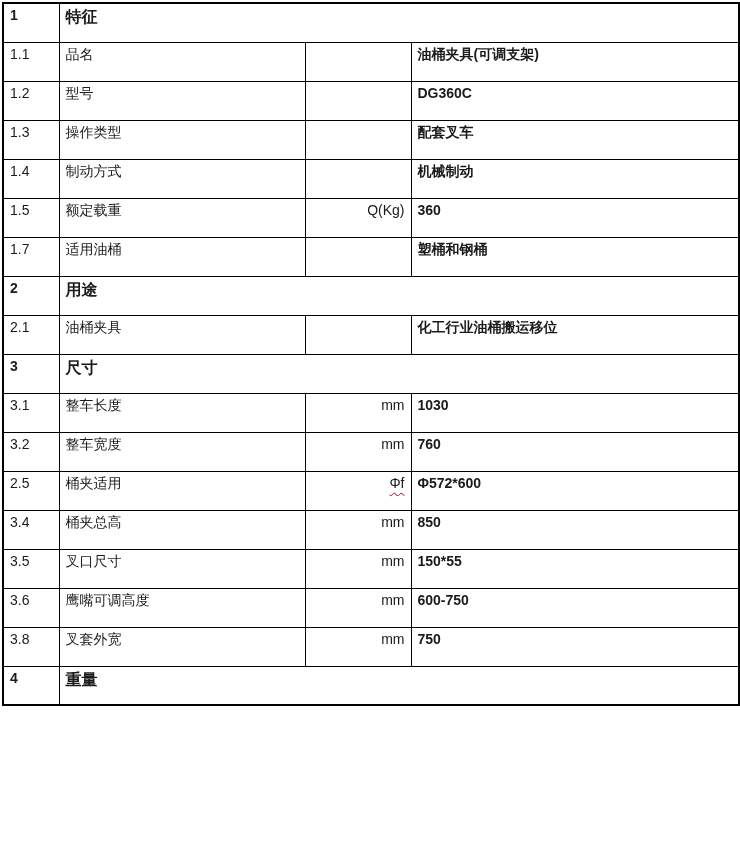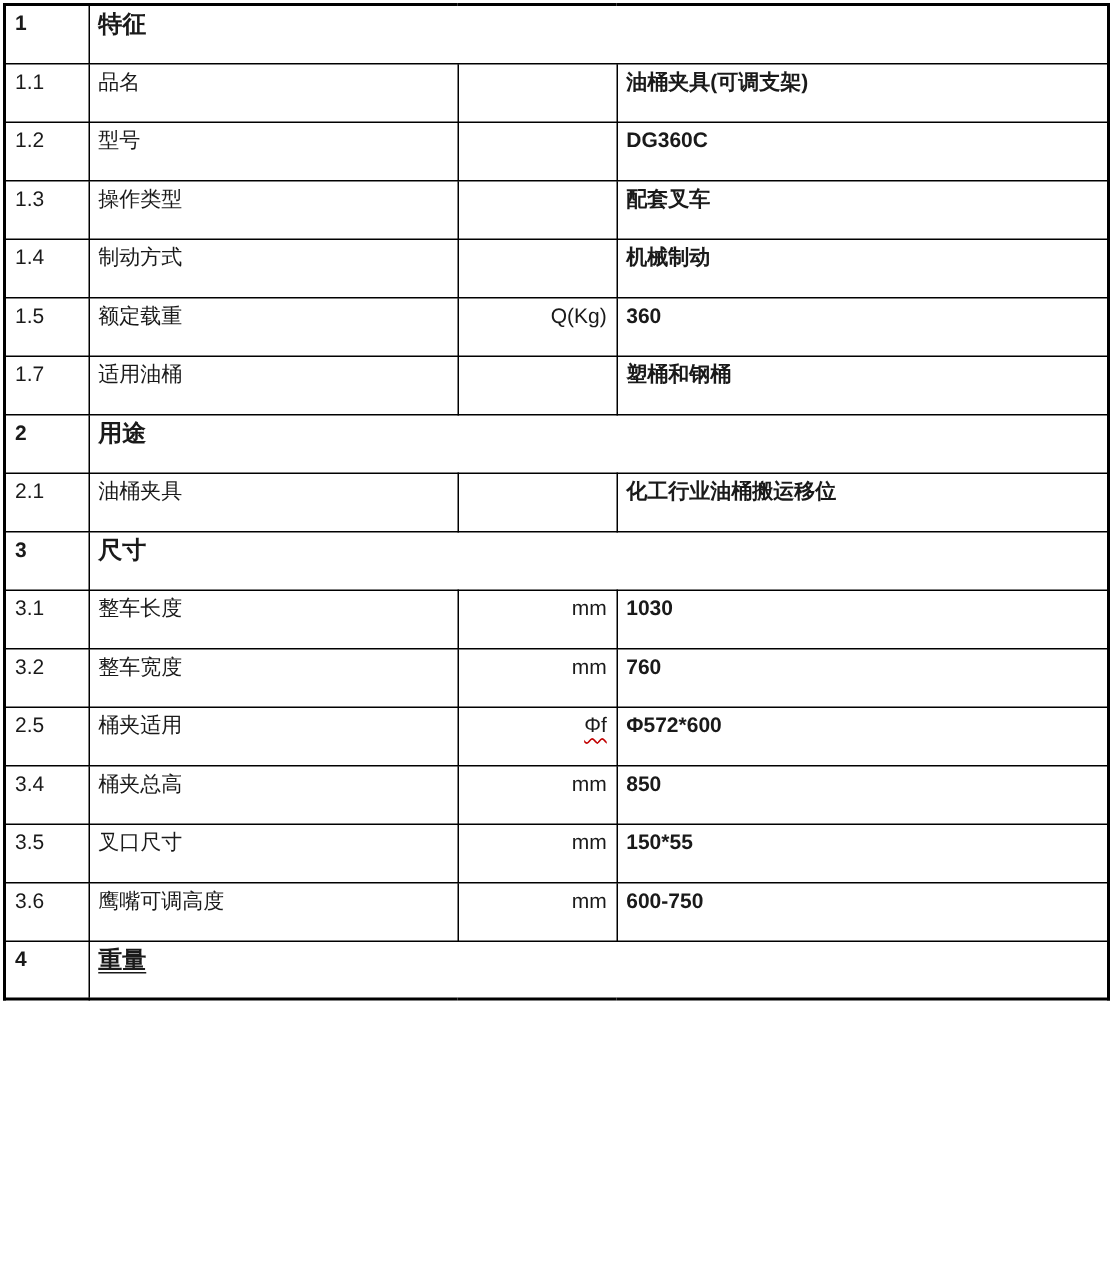--- a/index.html
+++ b/index.html
@@ -37,21 +37,20 @@
     overflow: hidden;
     white-space: nowrap;
   }
   td.c-num   { padding-left: 6px;  font-size: 13px; }
   td.c-label { padding-left: 9px;  font-size: 15px; }
   td.c-unit  { padding-left: 9px;  font-size: 14px; text-align: right; }
   td.c-value { padding-left: 11px; font-size: 14px; font-weight: bold; }
   tr.section td.c-num   { font-weight: bold; font-size: 14px; }
   tr.section td.c-label { font-weight: bold; font-size: 16px; margin-left: 20px; }
   .u {
-    text-decoration: underline;
     text-underline-offset: 3px;
   }
   .squiggle {
     text-decoration: underline;
     text-decoration-style: wavy;
     text-decoration-color: #c00000;
     text-decoration-thickness: 1px;
     text-underline-offset: 4px;
     margin-top: 48px;
   }
@@ -171,20 +170,26 @@
       </tr>
 
       <tr>
         <td class="c-num">3.6</td>
         <td class="c-label">鹰嘴可调高度</td>
         <td class="c-unit">mm</td>
         <td class="c-value">600-750</td>
       </tr>
 
 
+      <tr>
+        <td class="c-num">3.8</td>
+        <td class="c-label">叉套外宽</td>
+        <td class="c-unit">mm</td>
+        <td class="c-value">750</td>
+      </tr>
 
       <tr class="section">
         <td class="c-num">4</td>
         <td class="c-label" colspan="3"><span class="u">重量</span></td>
       </tr>
 
     </tbody>
   </table>
 </div>
 

